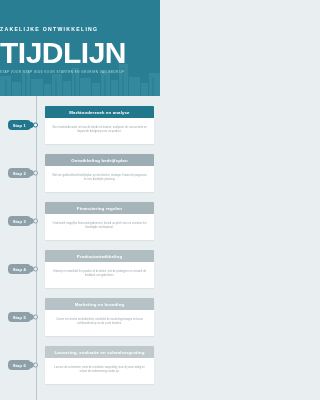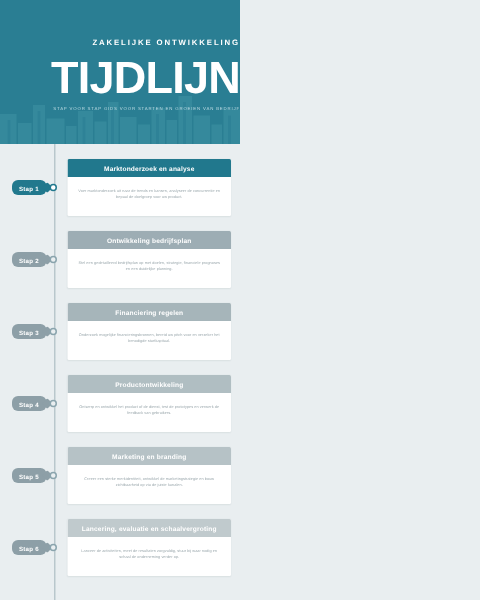--- a/index.html
+++ b/index.html
@@ -19,21 +19,21 @@
     background:#2a7e93;
     overflow:hidden;
   }
   .skyline { position:absolute; left:0; bottom:0; width:160px; height:46px; }
   .header-inner {
     position:relative;
     z-index:3;
     height:100%;
     display:flex;
     flex-direction:column;
-    align-items:flex-end;
+    align-items:flex-start;
     justify-content:center;
     padding-top:4px;
   }
   .eyebrow {
     color:#ffffff;
     font-size:5.2px;
     letter-spacing:1.25px;
     font-weight:bold;
     text-align:center;
     white-space:nowrap;

